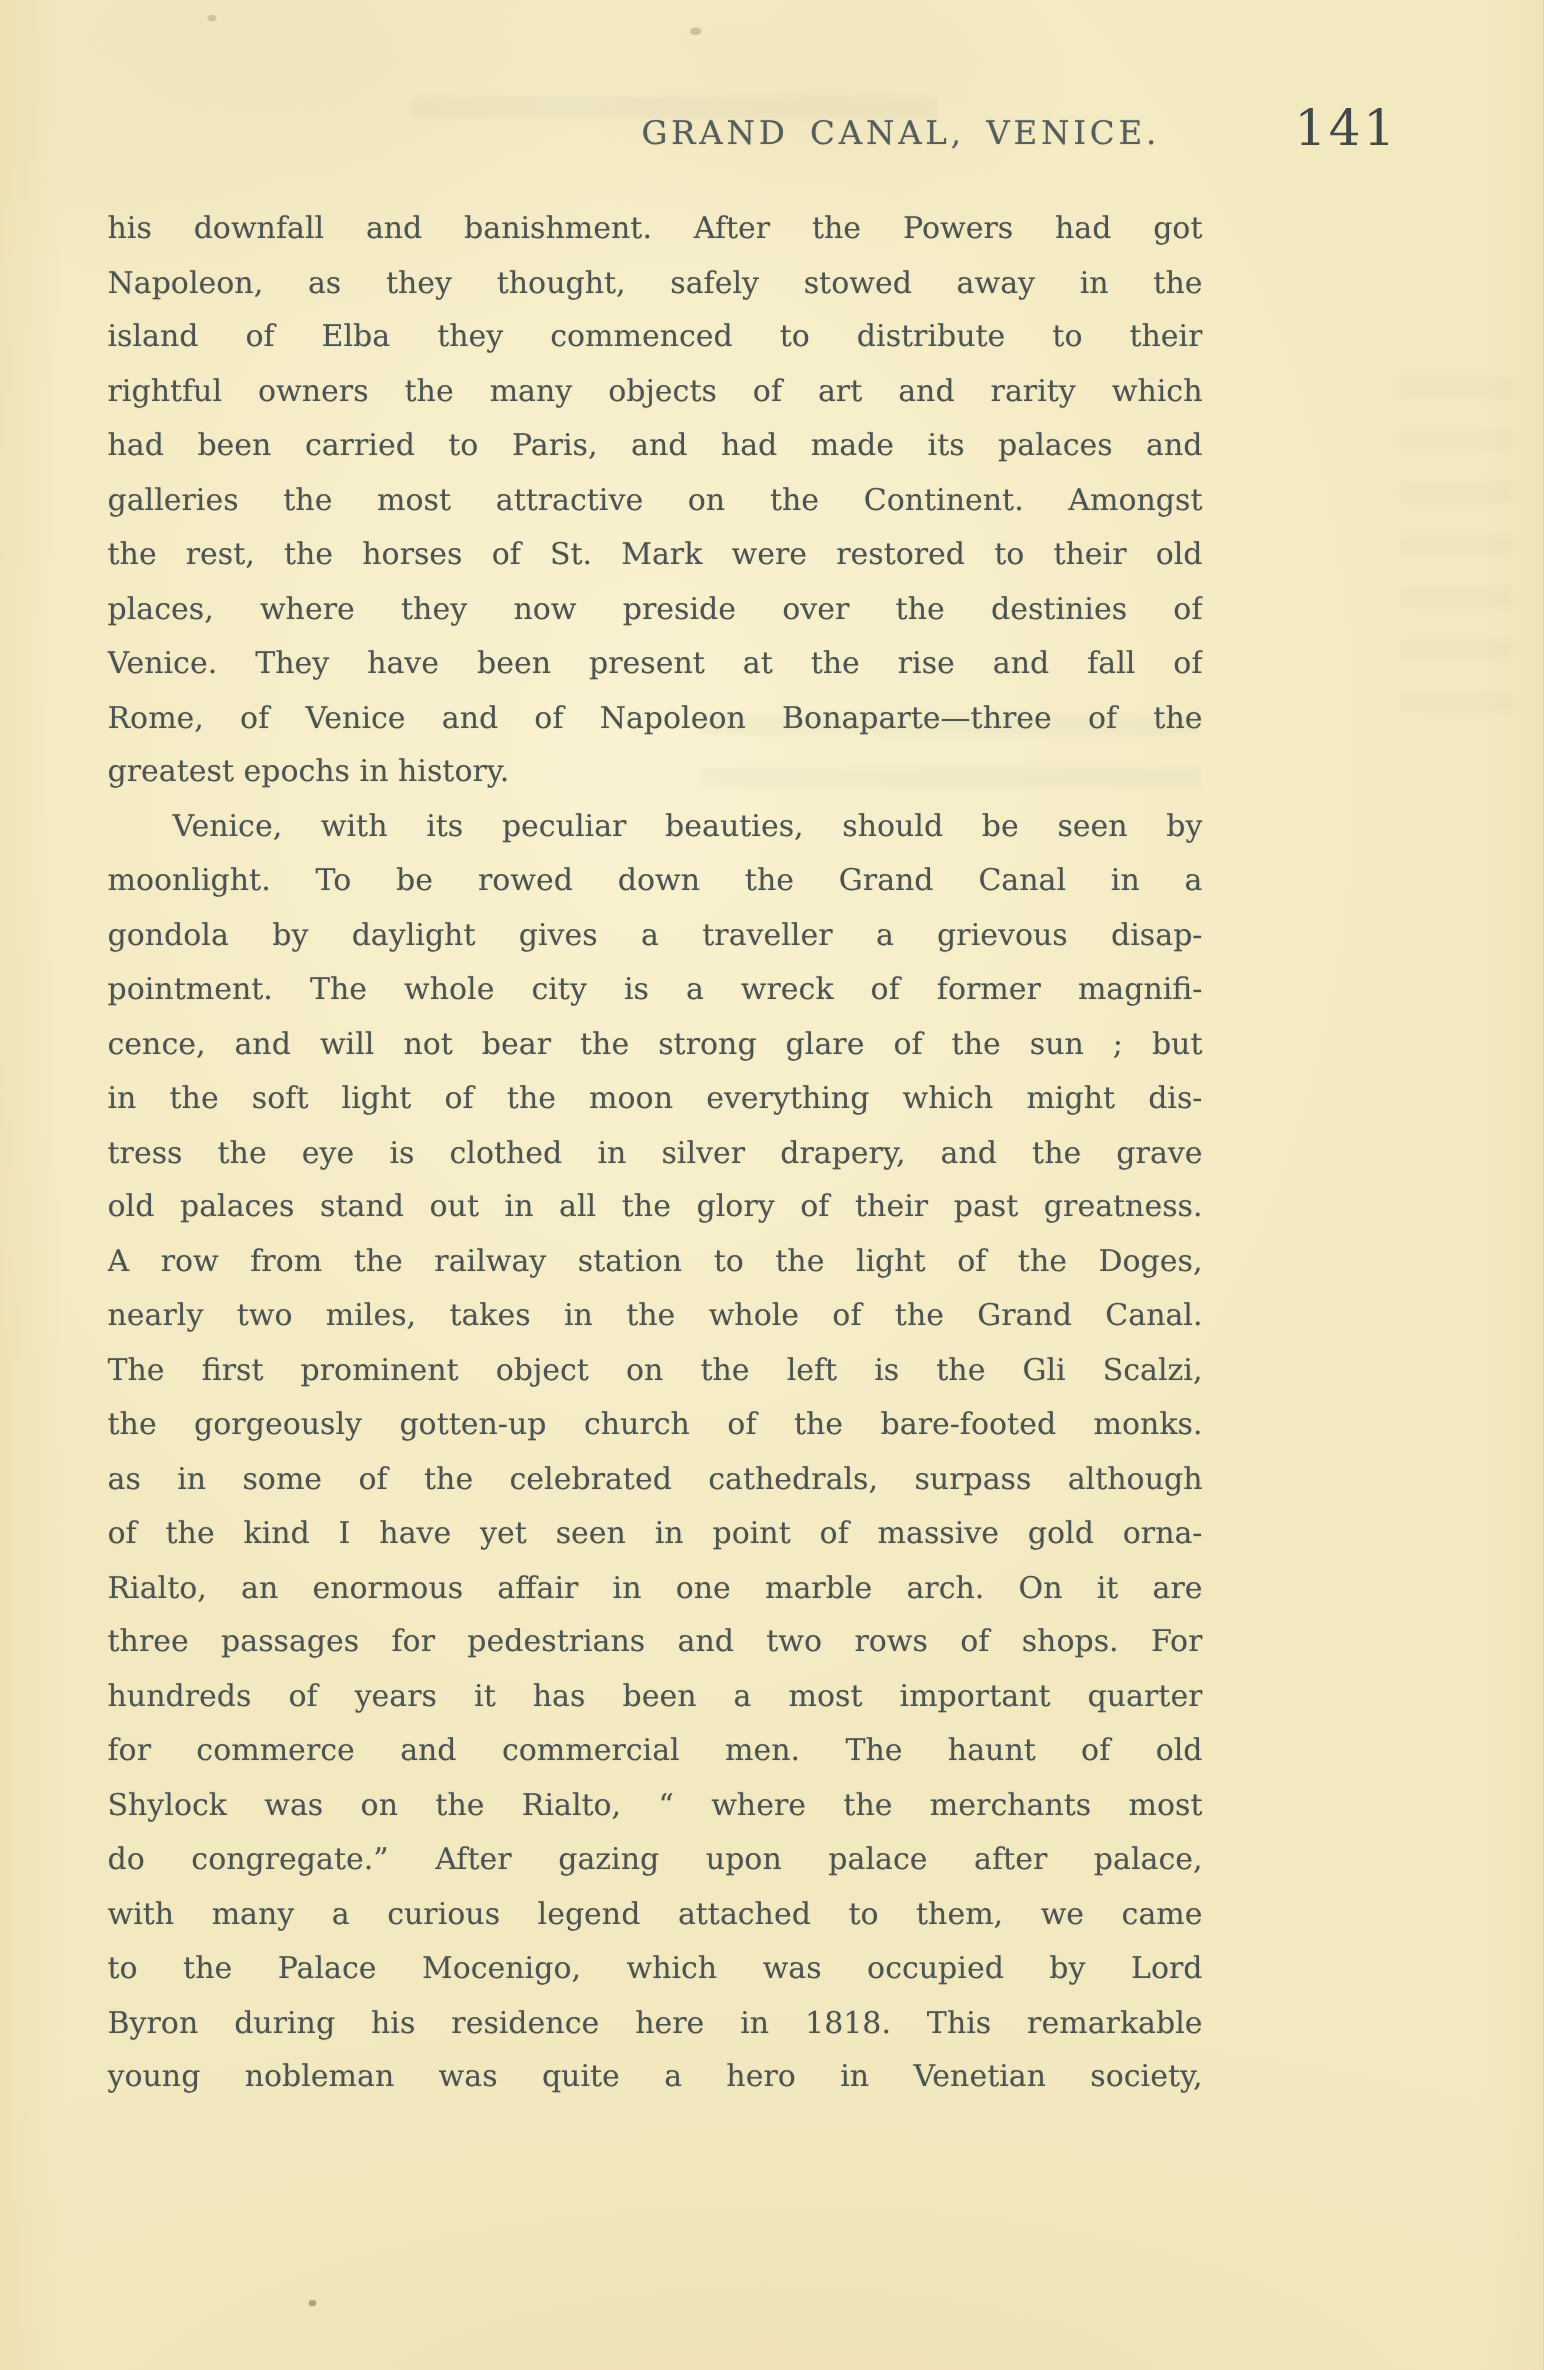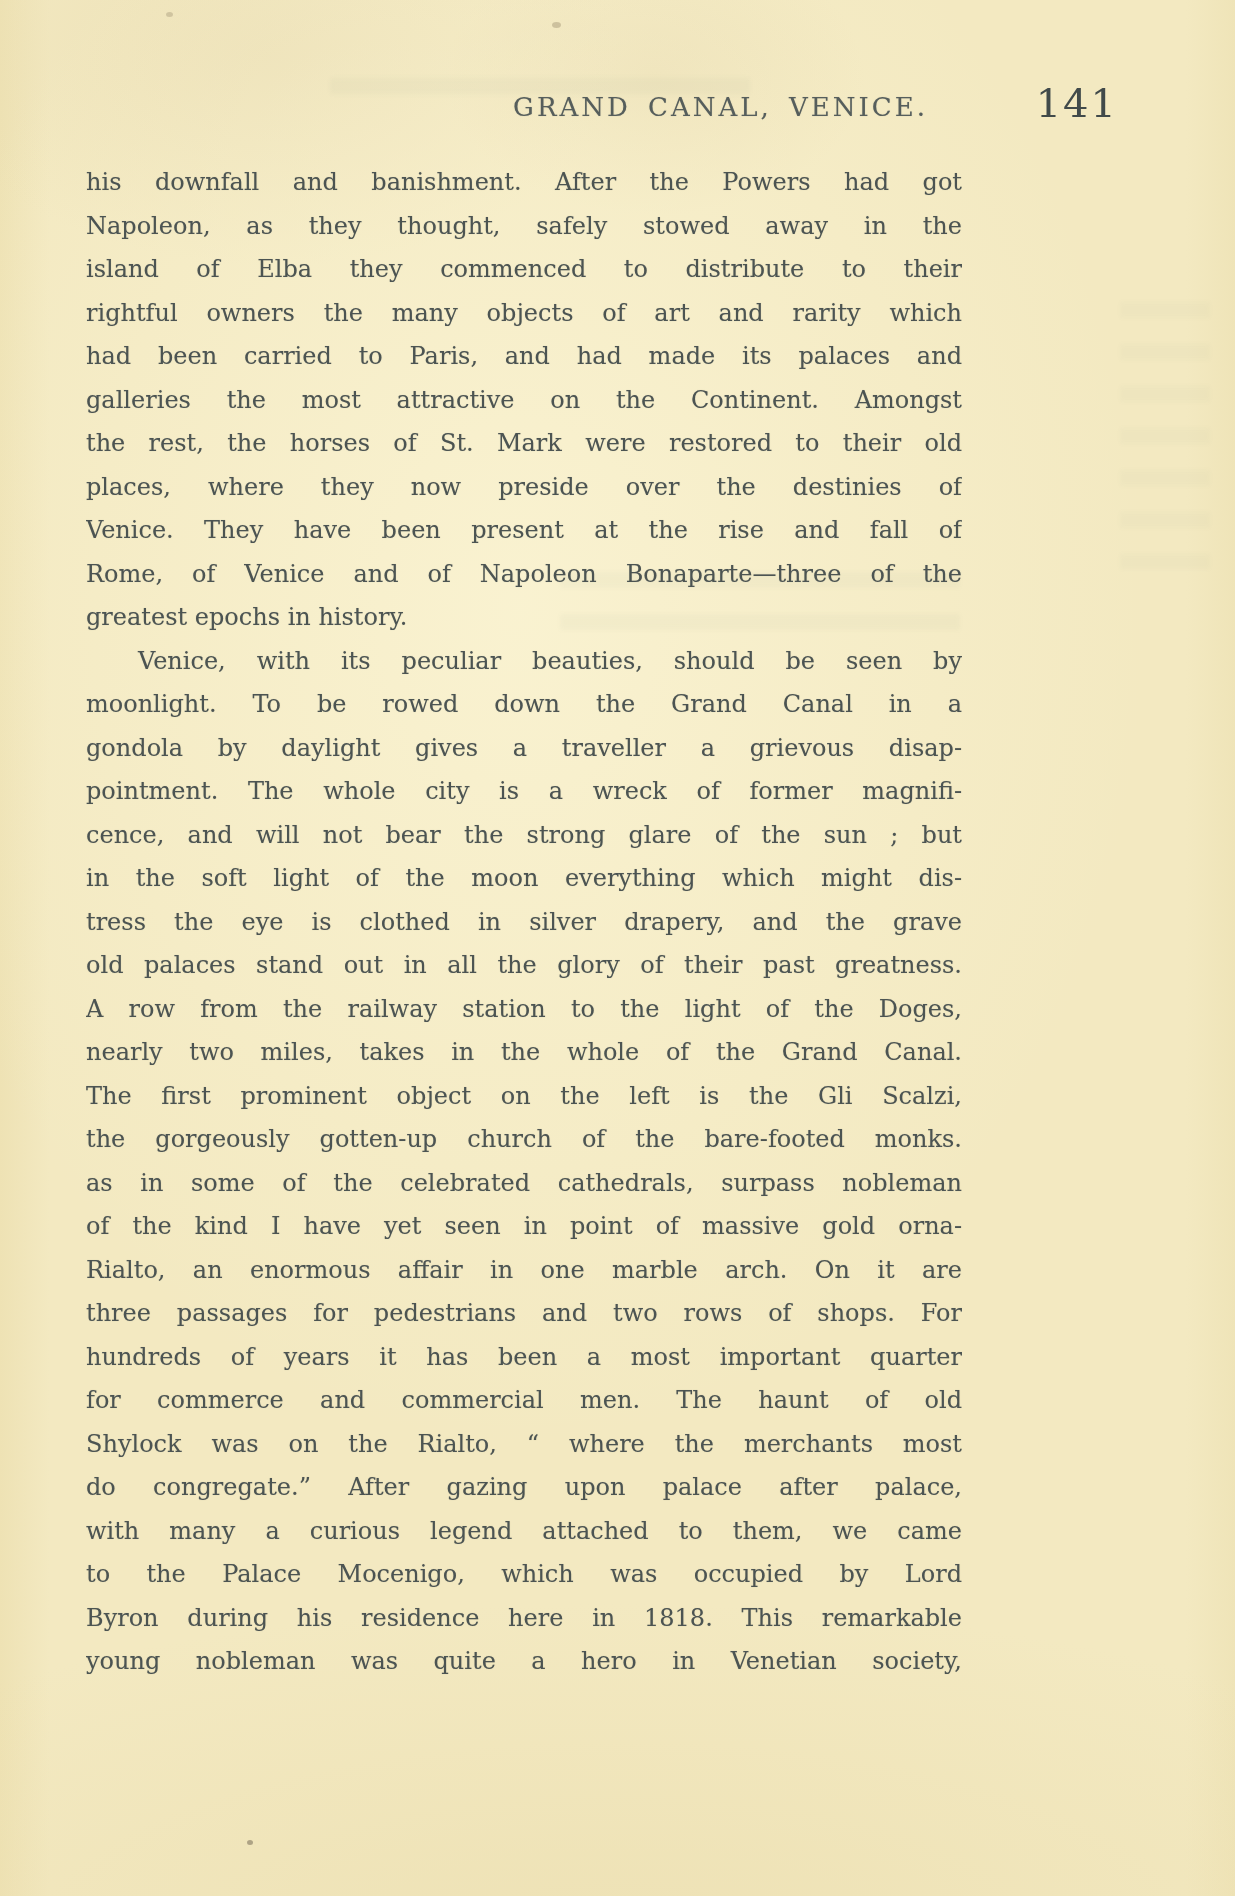--- a/index.html
+++ b/index.html
@@ -118,21 +118,21 @@
         <div class="line">gondola by daylight gives a traveller a grievous disap-</div>
         <div class="line">pointment.  The whole city is a wreck of former magnifi-</div>
         <div class="line">cence, and will not bear the strong glare of the sun ; but</div>
         <div class="line">in the soft light of the moon everything which might dis-</div>
         <div class="line">tress the eye is clothed in silver drapery, and the grave</div>
         <div class="line">old palaces stand out in all the glory of their past greatness.</div>
         <div class="line">A row from the railway station to the light of the Doges,</div>
         <div class="line">nearly two miles, takes in the whole of the Grand Canal.</div>
         <div class="line">The first prominent object on the left is the Gli Scalzi,</div>
         <div class="line">the gorgeously gotten-up church of the bare-footed monks.</div>
-        <div class="line">as in some of the celebrated cathedrals, surpass nobleman</div>
+        <div class="line">as in some of the celebrated cathedrals, surpass although</div>
         <div class="line">of the kind I have yet seen in point of massive gold orna-</div>
         <div class="line">Rialto, an enormous affair in one marble arch.  On it are</div>
         <div class="line">three passages for pedestrians and two rows of shops.  For</div>
         <div class="line">hundreds of years it has been a most important quarter</div>
         <div class="line">for commerce and commercial men.  The haunt of old</div>
         <div class="line">Shylock was on the Rialto, “ where the merchants most</div>
         <div class="line">do congregate.”  After gazing upon palace after palace,</div>
         <div class="line">with many a curious legend attached to them, we came</div>
         <div class="line">to the Palace Mocenigo, which was occupied by Lord</div>
         <div class="line">Byron during his residence here in 1818.  This remarkable</div>

